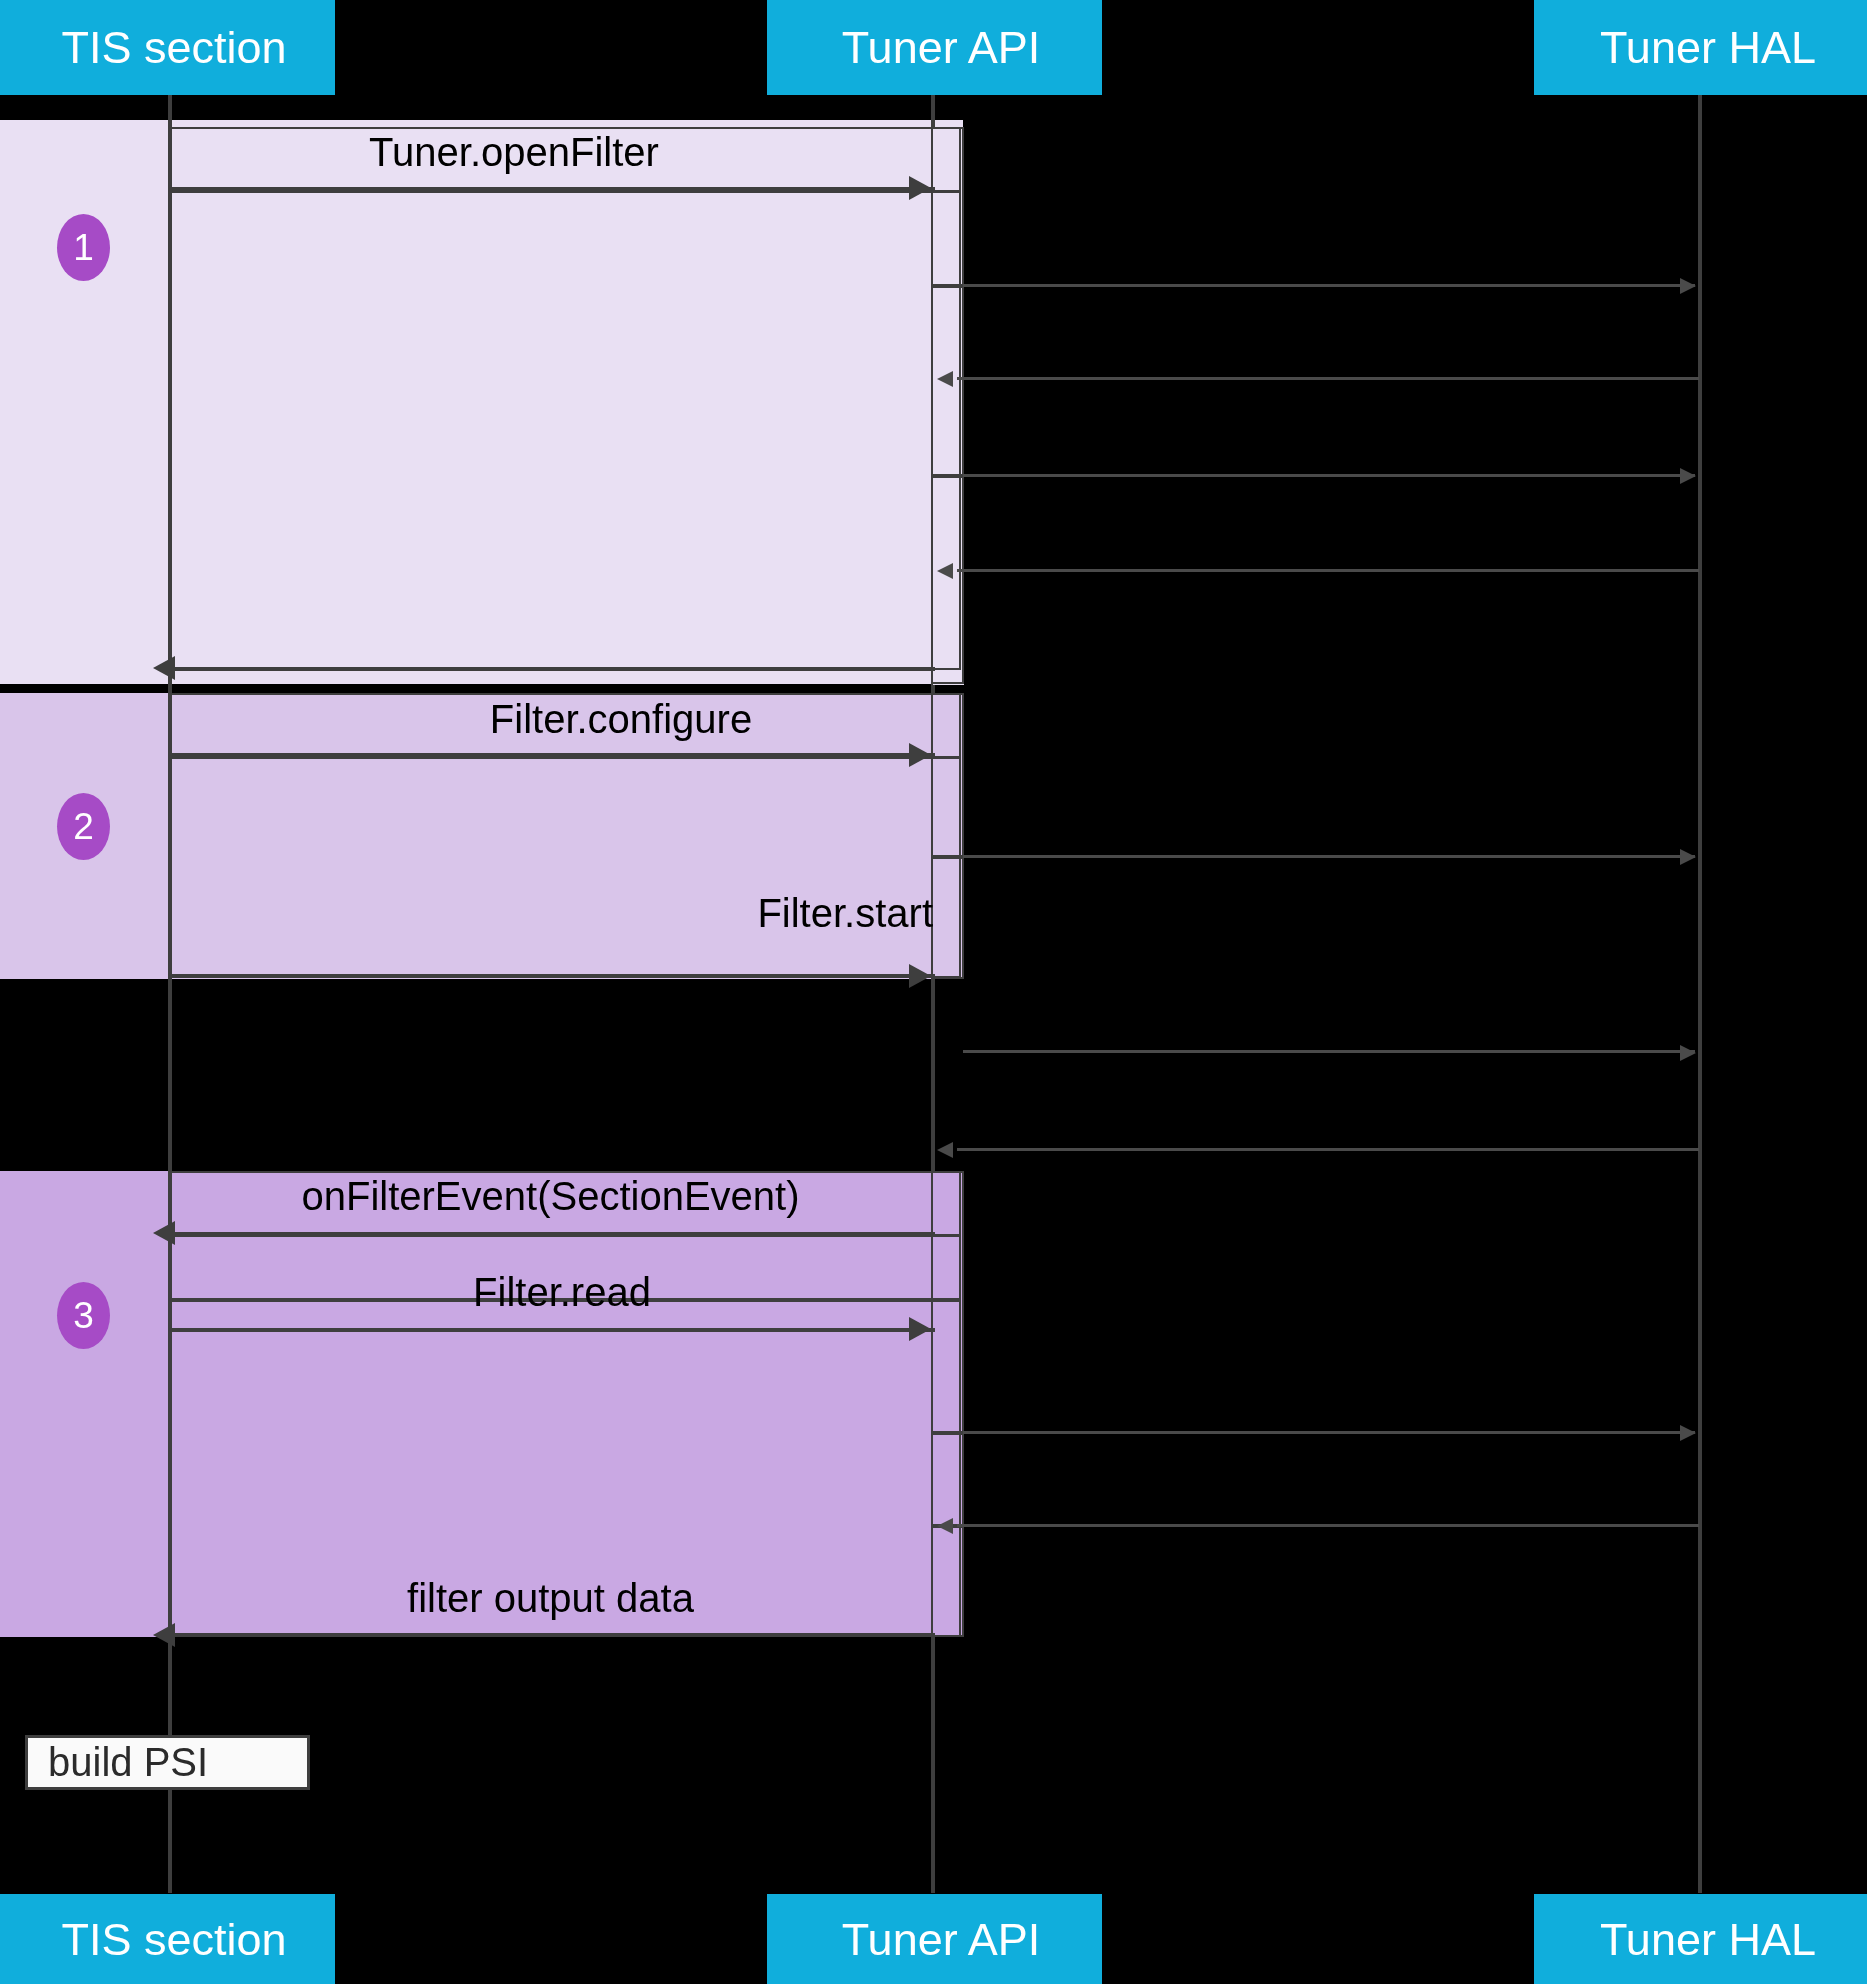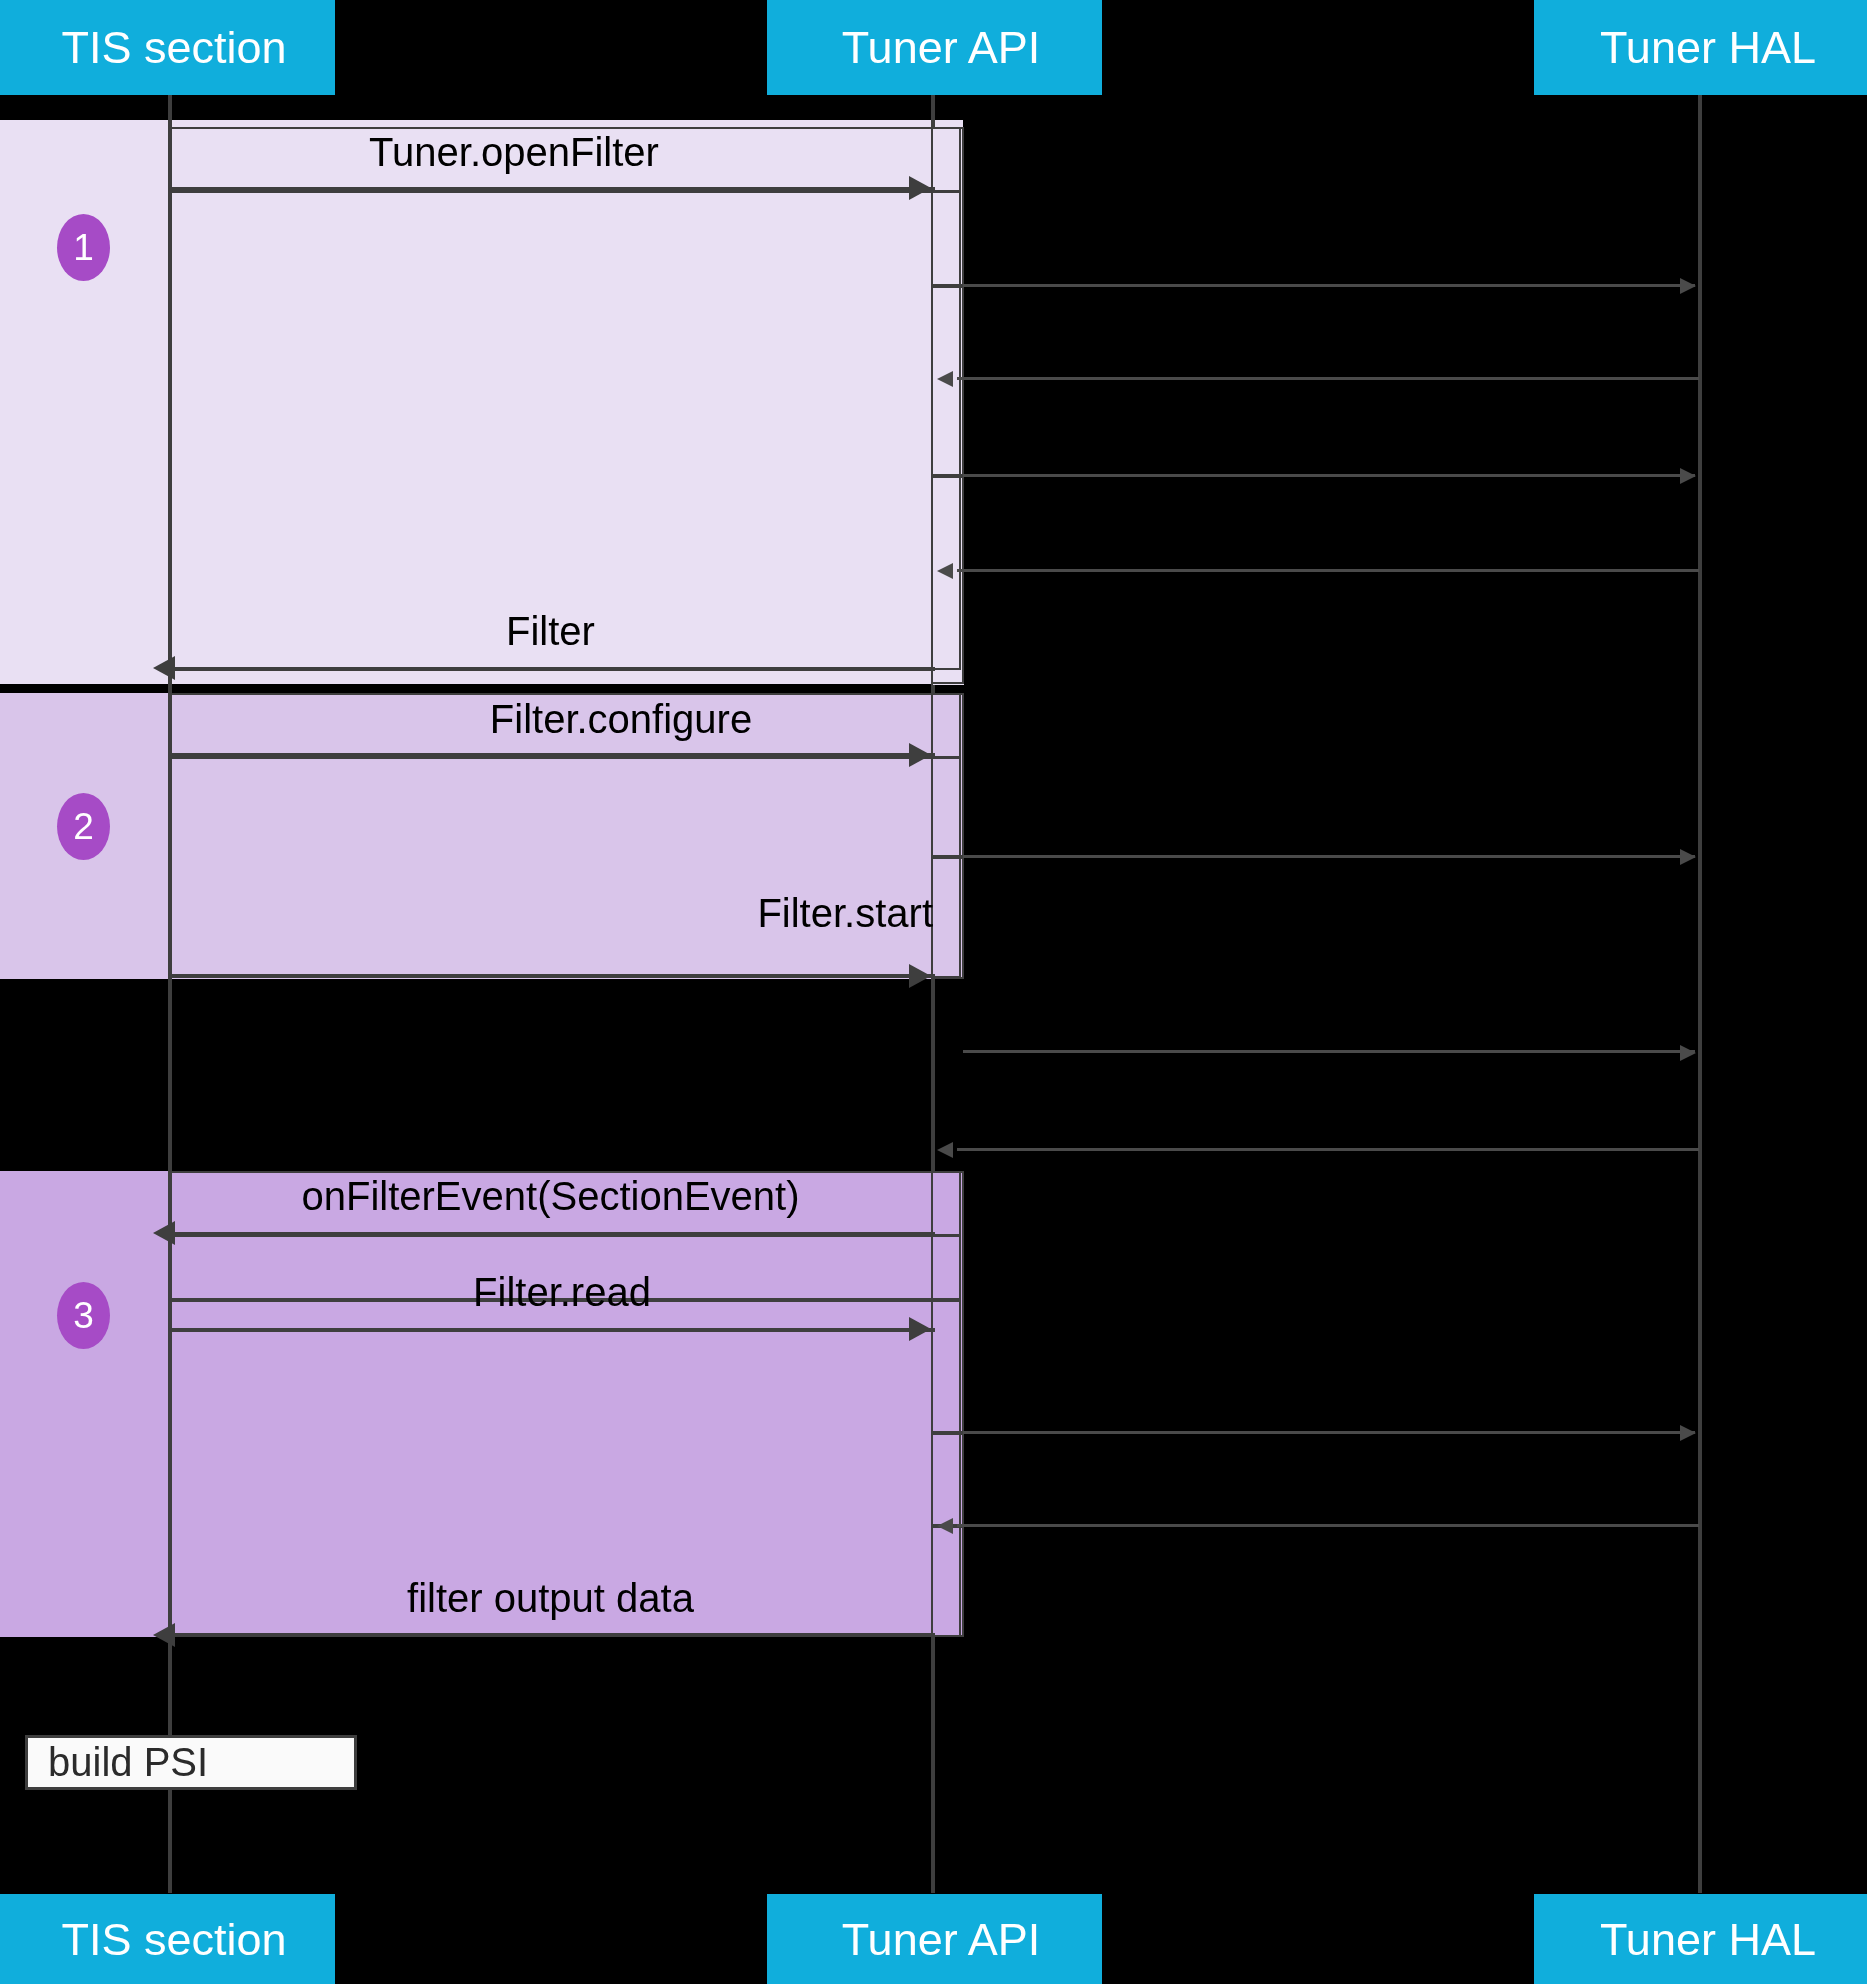--- a/index.html
+++ b/index.html
@@ -159,21 +159,20 @@
   <div class="arrow-head left thin" style="left:937px; top:371px;"></div>
 
   <div class="arrow-line thin" style="left:963px; top:474px; width:732px;"></div>
   <div class="arrow-head right thin" style="left:1680px; top:468px;"></div>
 
   <div class="arrow-line thin" style="left:957px; top:569px; width:742px;"></div>
   <div class="arrow-head left thin" style="left:937px; top:563px;"></div>
 
   <div class="arrow-line" style="left:175px; top:667px; width:760px;"></div>
   <div class="arrow-head left" style="left:153px; top:656px;"></div>
-  <div class="msg-label" style="left:168px; top:609px; width:765px;">Filter</div>
 
   <div class="badge" style="left:57px; top:214px; width:53px; height:67px;">1</div>
 
   <div class="msgbox" style="left:168px; top:693px; width:793px; height:65px;"></div>
   <div class="msgbox" style="left:168px; top:757px; width:793px; height:221px;"></div>
   <div class="msgbox" style="left:931px; top:693px; width:33px; height:164px;"></div>
   <div class="msgbox" style="left:931px; top:857px; width:33px; height:122px;"></div>
 
   <div class="arrow-line" style="left:170px; top:753px; width:765px;"></div>
   <div class="arrow-head right" style="left:909px; top:743px;"></div>
@@ -214,21 +213,21 @@
 
   <div class="arrow-line thin" style="left:957px; top:1524px; width:742px;"></div>
   <div class="arrow-head left thin" style="left:937px; top:1518px;"></div>
 
   <div class="arrow-line" style="left:175px; top:1633px; width:760px;"></div>
   <div class="arrow-head left" style="left:153px; top:1623px;"></div>
   <div class="msg-label" style="left:168px; top:1576px; width:765px;">filter output data</div>
 
   <div class="badge" style="left:57px; top:1282px; width:53px; height:67px;">3</div>
 
-  <div class="note" style="left:25px; top:1735px; width:332px; height:55px;text-align:center;">build PSI</div>
+  <div class="note" style="left:25px; top:1735px; width:285px; height:55px;text-align:center;">build PSI</div>
 
   <div class="participant" style="left:0px; top:0px; width:335px; height:95px;">TIS section</div>
   <div class="participant" style="left:767px; top:0px; width:335px; height:95px;">Tuner API</div>
   <div class="participant" style="left:1534px; top:0px; width:335px; height:95px;">Tuner HAL</div>
 
   <div class="participant" style="left:0px; top:1894px; width:335px; height:91px;">TIS section</div>
   <div class="participant" style="left:767px; top:1894px; width:335px; height:91px;">Tuner API</div>
   <div class="participant" style="left:1534px; top:1894px; width:335px; height:91px;">Tuner HAL</div>
 
 </div>

